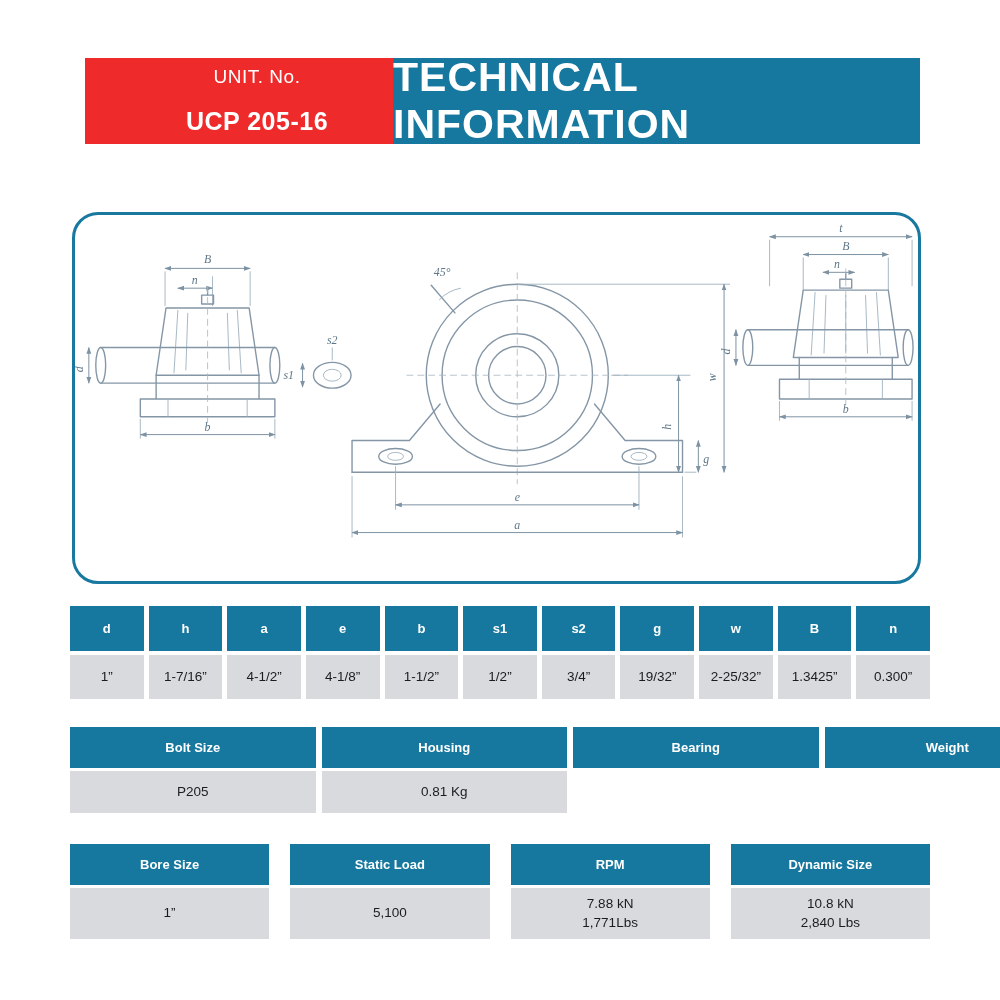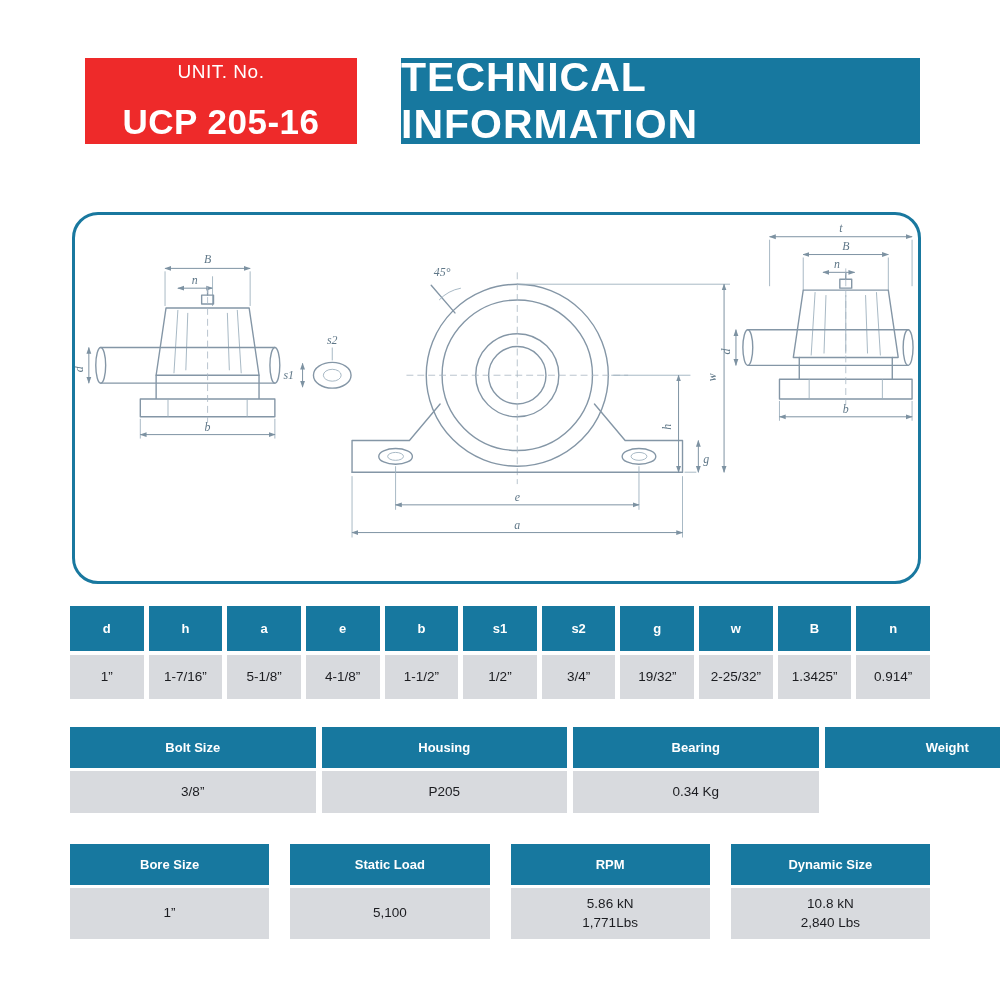--- a/index.html
+++ b/index.html
@@ -6,24 +6,24 @@
   body{
     position:relative;
     width:1000px;height:1000px;
     background:#ffffff;
     font-family:"Liberation Sans",sans-serif;
     overflow:hidden;
   }
 
   
   .header{position:absolute;left:85px;top:58px;width:835px;height:86px;display:flex;}
-  .unit-box{width:272px;background:#ee2a2a;color:#fff;display:flex;flex-direction:column;align-items:center;justify-content:center;}
+  .unit-box{width:272px;background:#ee2a2a;color:#fff;display:flex;flex-direction:column;align-items:center;justify-content:center;padding-left:36px;}
   .unit-label{font-size:19px;letter-spacing:.5px;}
-  .unit-number{font-size:35px;font-weight:bold;margin-top:19px;letter-spacing:.5px;}
-  .title-box{flex:1;background:#17789f;color:#fff;display:flex;align-items:center;justify-content:center;font-size:41px;font-weight:bold;letter-spacing:1px;margin-left:44px;}
+  .unit-number{font-size:25px;font-weight:bold;margin-top:19px;letter-spacing:.5px;}
+  .title-box{flex:1;background:#17789f;color:#fff;display:flex;align-items:center;justify-content:center;font-size:41px;font-weight:bold;letter-spacing:1px;}
 
   
   .panel{position:absolute;left:72px;top:212px;width:849px;height:372px;border:3px solid #19789f;border-radius:26px;box-sizing:border-box;overflow:hidden;}
   .panel svg{display:block;width:100%;height:100%;}
   .ln{fill:none;stroke:#8496a6;stroke-width:1.4;stroke-linejoin:round;stroke-linecap:round;}
   .thin{fill:none;stroke:#9db0bd;stroke-width:.9;}
   .dim{fill:none;stroke:#7d92a2;stroke-width:1;marker-start:url(#ar);marker-end:url(#ar);}
   .cl{fill:none;stroke:#a7b6c2;stroke-width:.8;stroke-dasharray:7 4;}
   .panel text{fill:#5f7788;font-size:12px;font-style:italic;font-family:"Liberation Serif",serif;text-anchor:middle;}
 
@@ -176,45 +176,44 @@
   <div class="th">e</div>
   <div class="th">b</div>
   <div class="th">s1</div>
   <div class="th">s2</div>
   <div class="th">g</div>
   <div class="th">w</div>
   <div class="th">B</div>
   <div class="th">n</div>
   <div class="td">1”</div>
   <div class="td">1-7/16”</div>
-  <div class="td">5-1/8”</div>
+  <div class="td">4-1/2”</div>
   <div class="td">4-1/8”</div>
   <div class="td">1-1/2”</div>
   <div class="td">1/2”</div>
   <div class="td">3/4”</div>
   <div class="td">19/32”</div>
   <div class="td">2-25/32”</div>
   <div class="td">1.3425”</div>
-  <div class="td">0.914”</div>
+  <div class="td">0.300”</div>
 </div>
 
 <div class="tbl" id="specs">
   <div class="th">Bolt Size</div>
   <div class="th">Housing</div>
   <div class="th">Bearing</div>
   <div class="th">Weight</div>
-  <div class="td">3/8”</div>
   <div class="td">P205</div>
-  <div class="td">0.34 Kg</div>
+  <div class="td">0.81 Kg</div>
 </div>
 
 <div class="tbl" id="perf">
   <div class="th">Bore Size</div>
   <div class="th">Static Load</div>
   <div class="th">RPM</div>
   <div class="th">Dynamic Size</div>
   <div class="td">1”</div>
   <div class="td">5,100</div>
-  <div class="td">5.86 kN
+  <div class="td">7.88 kN
 1,771Lbs</div>
   <div class="td">10.8 kN
 2,840 Lbs</div>
 </div>
 
 </body></html>

